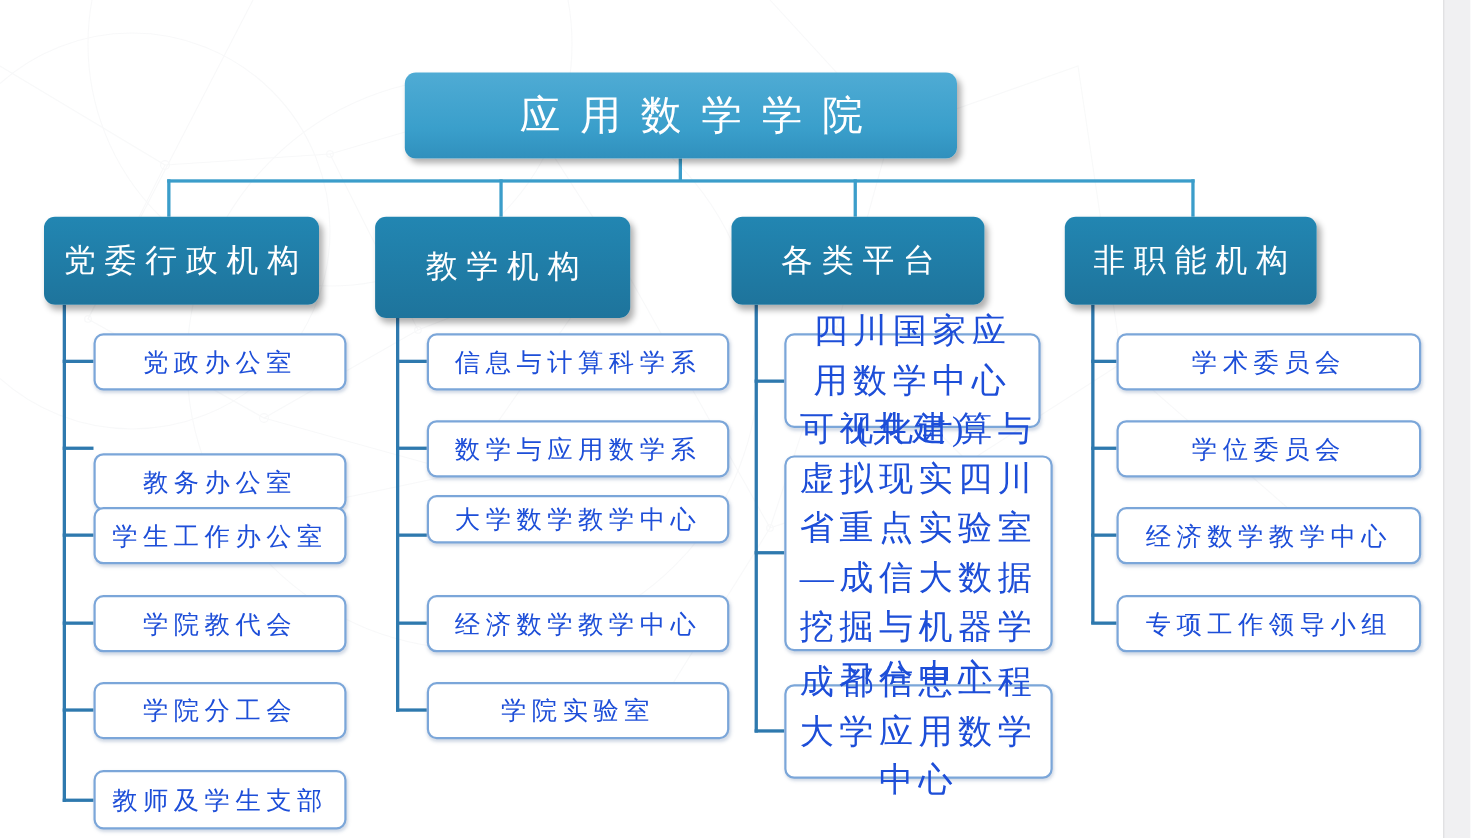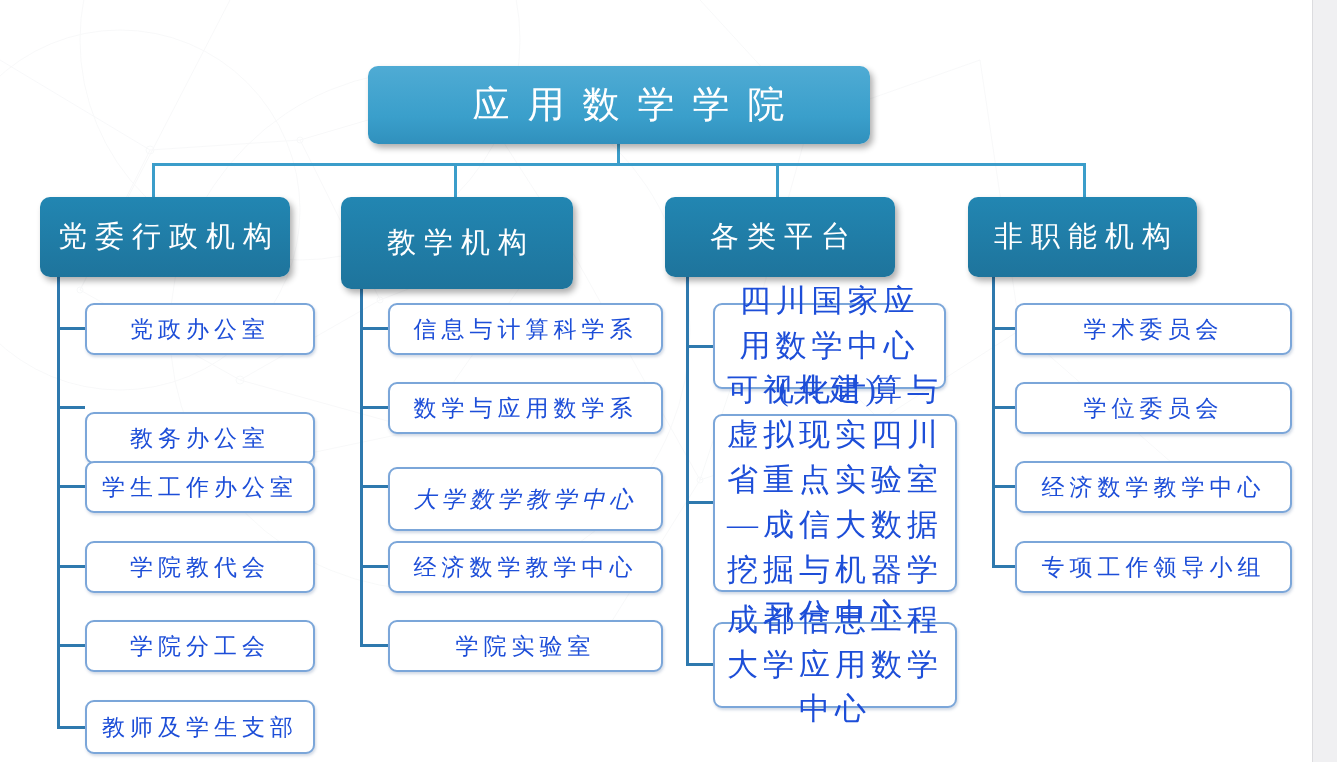--- a/index.html
+++ b/index.html
@@ -120,21 +120,21 @@
 
   <div class="box leaf" style="left:85px;top:303px;width:230px;height:52px;">党政办公室</div>
   <div class="box leaf" style="left:85px;top:382px;width:230px;height:52px;margin-top:30px;">教务办公室</div>
   <div class="box leaf" style="left:85px;top:461px;width:230px;height:52px;">学生工作办公室</div>
   <div class="box leaf" style="left:85px;top:541px;width:230px;height:52px;">学院教代会</div>
   <div class="box leaf" style="left:85px;top:620px;width:230px;height:52px;">学院分工会</div>
   <div class="box leaf" style="left:85px;top:700px;width:230px;height:54px;">教师及学生支部</div>
 
   <div class="box leaf" style="left:388px;top:303px;width:275px;height:52px;">信息与计算科学系</div>
   <div class="box leaf" style="left:388px;top:382px;width:275px;height:52px;">数学与应用数学系</div>
-  <div class="box leaf" style="left:388px;top:467px;width:275px;height:64px;font-style:italic;">大学数学教学中心</div>
+  <div class="box leaf" style="left:388px;top:450px;width:275px;height:44px;">大学数学教学中心</div>
   <div class="box leaf" style="left:388px;top:541px;width:275px;height:52px;">经济数学教学中心</div>
   <div class="box leaf" style="left:388px;top:620px;width:275px;height:52px;">学院实验室</div>
 
   <div class="box leaf multi" style="left:713px;top:303px;width:233px;height:86px;">四川国家应用数学中心(共建)</div>
   <div class="box leaf multi" style="left:713px;top:414px;width:244px;height:178px;">可视化计算与虚拟现实四川省重点实验室—成信大数据挖掘与机器学习分中心</div>
   <div class="box leaf multi" style="left:713px;top:622px;width:244px;height:86px;">成都信息工程大学应用数学中心</div>
 
   <div class="box leaf" style="left:1015px;top:303px;width:277px;height:52px;">学术委员会</div>
   <div class="box leaf" style="left:1015px;top:382px;width:277px;height:52px;">学位委员会</div>
   <div class="box leaf" style="left:1015px;top:461px;width:277px;height:52px;">经济数学教学中心</div>

